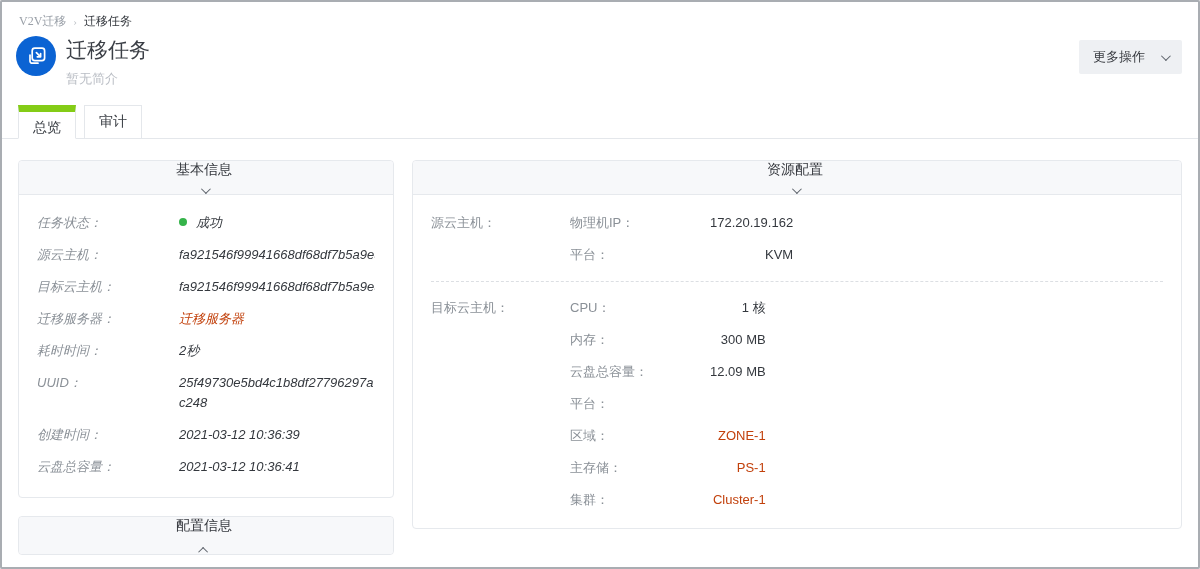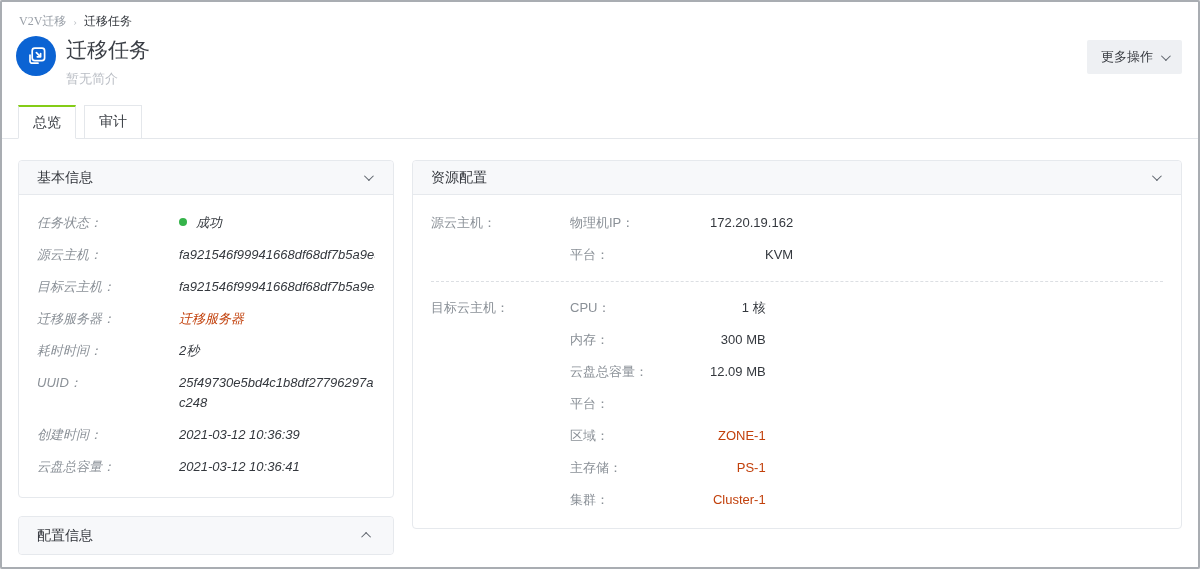--- a/index.html
+++ b/index.html
@@ -16,44 +16,44 @@
   .breadcrumb .bc-current { color: #33373d; }
   
   .page-header { display: flex; align-items: flex-start; padding: 7px 16px 0 14px; }
   .icon-circle { width: 40px; height: 40px; flex: none; }
   .title-block { margin-left: 10px; }
   .page-title { font-size: 21px; color: #3b3f46; font-weight: 500; line-height: 28px; }
   .page-subtitle { font-size: 13px; color: #b9bdc4; margin-top: 6px; }
   .more-btn {
     margin-left: auto; margin-top: 4px; background: #eef0f3; border: none;
     border-radius: 2px; color: #36393f; font-size: 13px; padding: 8px 14px;
-    font-family: inherit; cursor: pointer; display: flex; align-items: center; gap: 8px;
+    font-family: inherit; cursor: pointer; display: flex; align-items: center; gap: 16px;
   }
   
   .chev { display: inline-block; width: 7px; height: 7px;
     border-right: 1.5px solid #5d636b; border-bottom: 1.5px solid #5d636b; }
   .chev.down { transform: rotate(45deg) translateY(-2px); }
   .chev.up   { transform: rotate(-135deg) translateY(-2px); }
   
   .tabs { display: flex; gap: 8px; margin-top: 17px; padding-left: 16px;
     border-bottom: 1px solid #e4e7eb; }
   .tab { height: 34px; line-height: 31px; padding: 0 14px; font-size: 14px;
     color: #3a3e44; background: #fff; border: 1px solid #e4e7eb;
     margin-bottom: -1px; cursor: pointer; }
-  .tab.active { border-top: 2px solid #84cc16; border-bottom: 1px solid #fff; }
+  .tab.active { border-top: 7px solid #84cc16; border-bottom: 1px solid #fff; }
   
   .content { display: flex; align-items: flex-start; gap: 18px; padding: 21px 16px 0; }
   .col-left { width: 376px; flex: none; }
   .col-right { flex: 1; min-width: 0; }
   
   .panel { border: 1px solid #e6e9ed; border-radius: 4px; background: #fff; }
   .panel-header { height: 34px; background: #f7f8fa; border-bottom: 1px solid #e6e9ed;
     border-radius: 4px 4px 0 0; display: flex; align-items: center;
     justify-content: space-between; padding: 0 22px 0 18px; font-size: 14px;
-    color: #33363c; cursor: pointer; }
+    color: #33363c; cursor: pointer; flex-direction: column; }
   .panel.collapsed { margin-top: 18px; }
   .panel.collapsed .panel-header { height: 37px; border-bottom: none; border-radius: 4px; }
   
   .panel-body { padding: 18px 18px 8px; }
   .info-row { display: flex; margin-bottom: 12px; font-size: 13px; line-height: 20px; font-style: italic; }
   .info-row .lbl { width: 142px; flex: none; color: #8a9097; }
   .info-row .val { color: #34383e; width: 212px; }
   .val.clip { white-space: nowrap; overflow: hidden; }
   .val.wrap { word-break: break-all; }
   a.link { color: #c2410c; text-decoration: none; cursor: pointer; }

